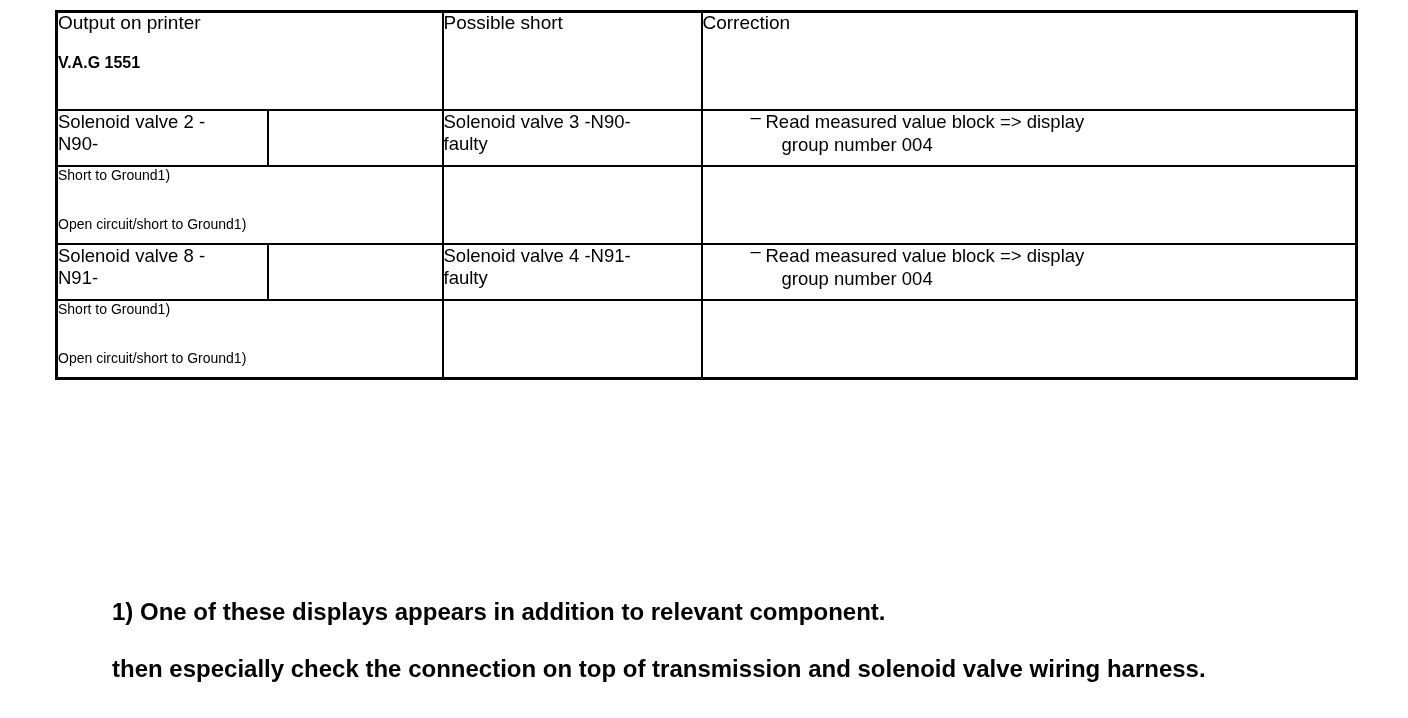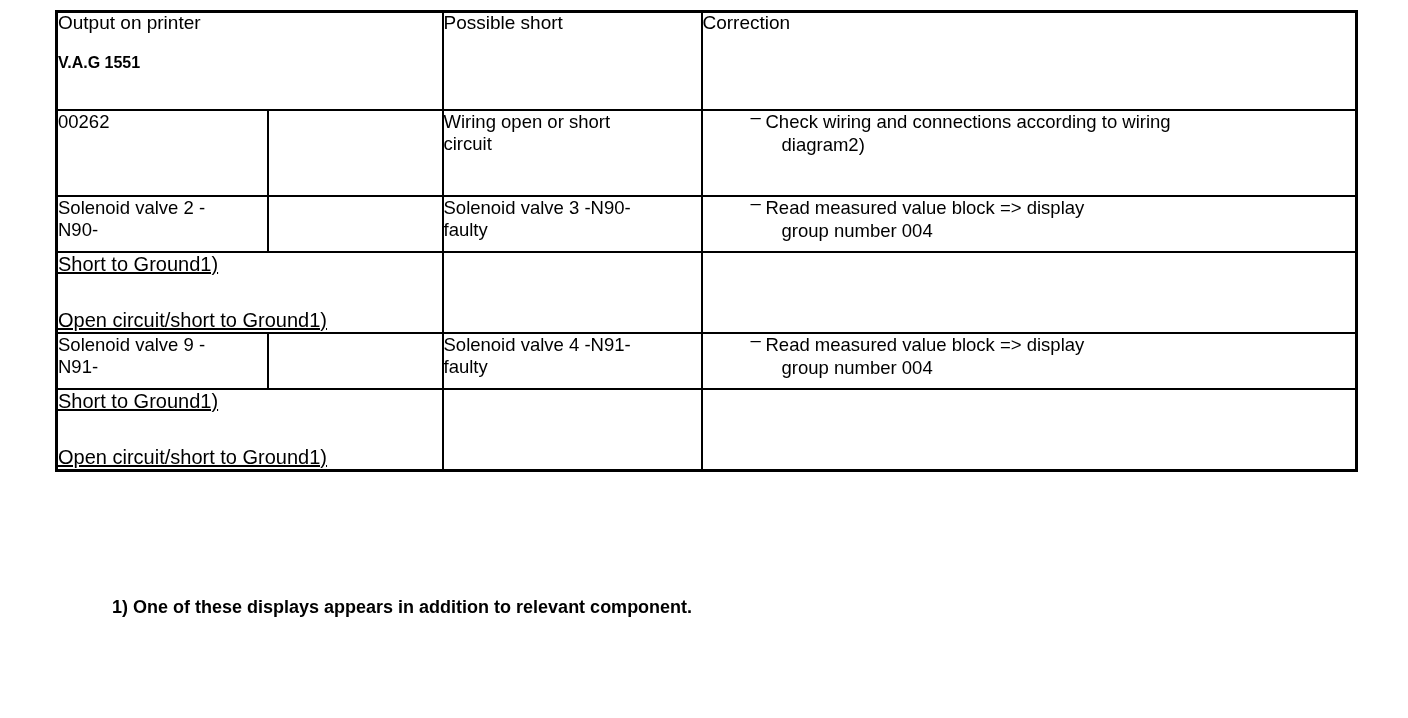--- a/index.html
+++ b/index.html
@@ -96,37 +96,36 @@
   }
   .corr-text {
     flex: 1 1 auto;
   }
   .corr-text .l2 {
     padding-left: 16px;
   }
 
   
   .cell-spaced {
-    font-size: 20px;
+    font-size: 14px;
     line-height: 1.18;
     padding: 8px 7px 10px 9px;
     height: 76px;
-    text-decoration: underline;
   }
   .cell-spaced .ln2 {
     margin-top: 32px;
   }
 
   
   .footnotes {
     position: absolute;
     left: 112px;
     top: 596px;
     width: 1230px;
-    font-size: 18px;
+    font-size: 24px;
     font-weight: bold;
     line-height: 1.3;
   }
   .footnote {
     margin-bottom: 26px;
   }
   .footnote:last-child { margin-bottom: 0; }
 </style>
 </head>
 <body>
@@ -145,37 +144,20 @@
         <th class="hdr-cell" colspan="2">
           <div>Output on printer</div>
           <div class="hdr-line2">V.A.G 1551</div>
         </th>
         <th class="hdr-cell">Possible short</th>
         <th class="hdr-cell">Correction</th>
       </tr>
     </thead>
     <tbody>
 
-      <tr>
-        <td class="cell cell-tall">00262</td>
-        <td class="cell cell-empty"></td>
-        <td class="cell">
-          <div>Wiring open or short</div>
-          <div>circuit</div>
-        </td>
-        <td class="corr">
-          <div class="corr-item">
-            <span class="corr-dash">–</span>
-            <span class="corr-text">
-              <span>Check wiring and connections according to wiring</span><br>
-              <span class="l2">diagram2)</span>
-            </span>
-          </div>
-        </td>
-      </tr>
 
       <tr>
         <td class="cell cell-short">
           <div>Solenoid valve 2 -</div>
           <div>N90-</div>
         </td>
         <td class="cell cell-empty"></td>
         <td class="cell">
           <div>Solenoid valve 3 -N90-</div>
           <div>faulty</div>
@@ -196,21 +178,21 @@
           <div>Short to Ground1)</div>
           <div class="ln2">Open circuit/short to Ground1)</div>
         </td>
         <td class="cell cell-empty"></td>
         <td class="cell cell-empty"></td>
       </tr>
 
 
       <tr>
         <td class="cell cell-short">
-          <div>Solenoid valve 9 -</div>
+          <div>Solenoid valve 8 -</div>
           <div>N91-</div>
         </td>
         <td class="cell cell-empty"></td>
         <td class="cell">
           <div>Solenoid valve 4 -N91-</div>
           <div>faulty</div>
         </td>
         <td class="corr">
           <div class="corr-item">
             <span class="corr-dash">–</span>
@@ -232,16 +214,17 @@
       </tr>
 
     </tbody>
   </table>
 
   <div class="footnotes">
     <div class="footnote">
       <div>1) One of these displays appears in addition to relevant component.</div>
     </div>
     <div class="footnote">
+      <div>then especially check the connection on top of transmission and solenoid valve wiring harness.</div>
     </div>
   </div>
 
 </div>
 
 </body></html>

